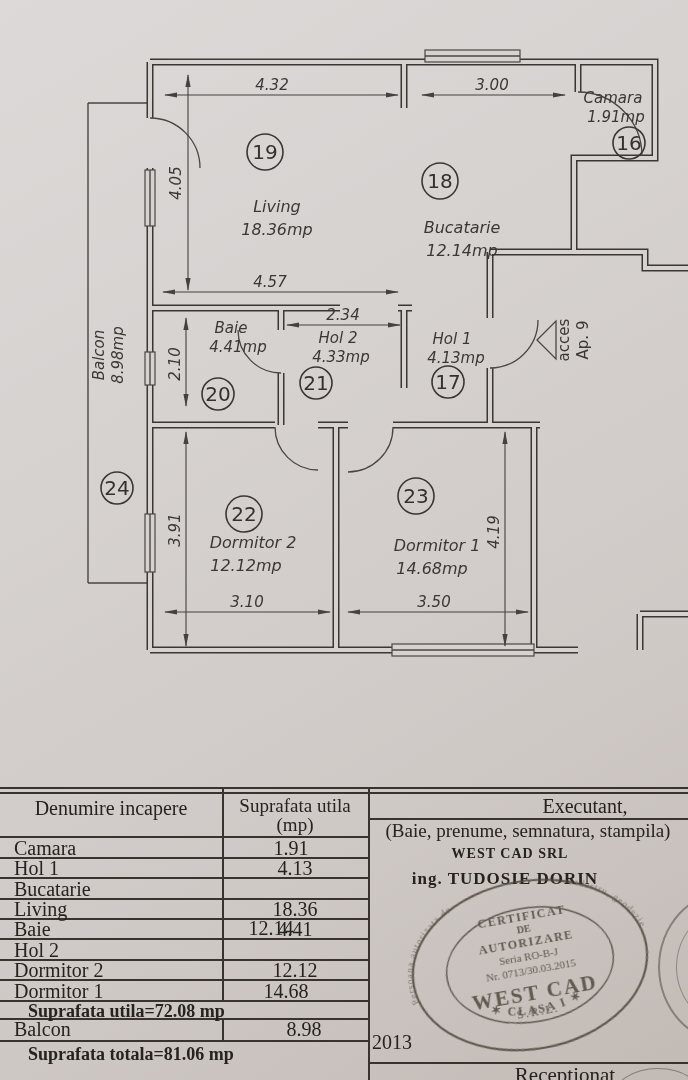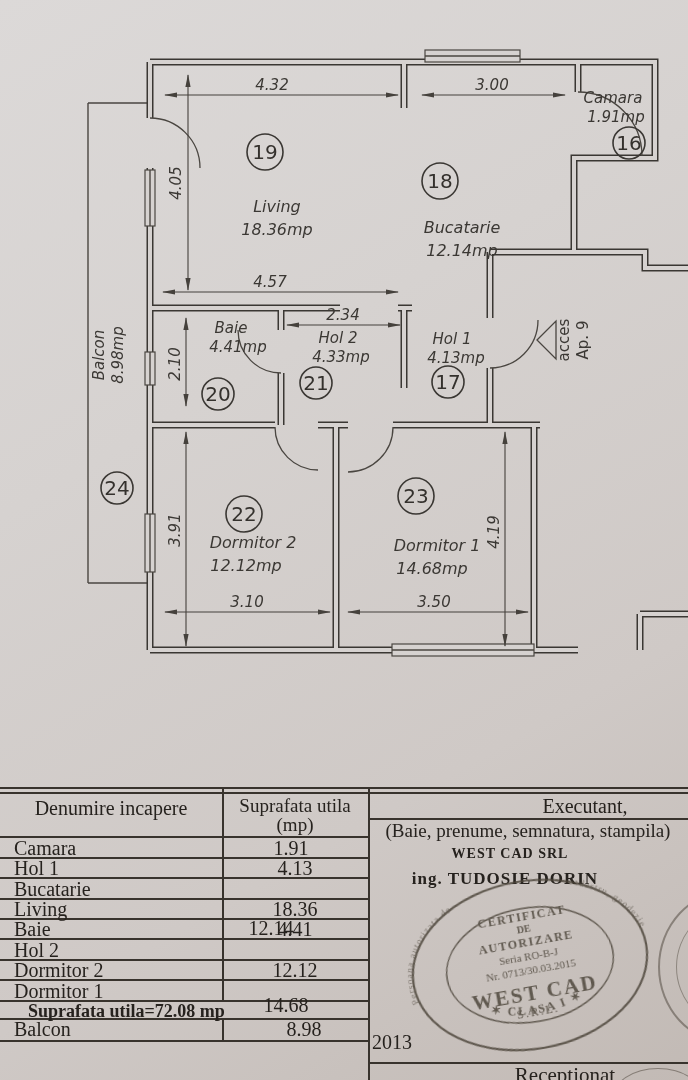--- a/index.html
+++ b/index.html
@@ -194,25 +194,26 @@
   <div class="tcell" style="left:14px;top:879px;">Bucatarie</div>
   <div class="tcell center" style="left:208px;top:879px;width:126px;margin-top:39px;">12.14</div>
   <div class="tcell" style="left:14px;top:899px;">Living</div>
   <div class="tcell center" style="left:222px;top:899px;width:146px;">18.36</div>
   <div class="tcell" style="left:14px;top:919px;">Baie</div>
   <div class="tcell center" style="left:222px;top:919px;width:146px;">4.41</div>
   <div class="tcell" style="left:14px;top:940px;">Hol 2</div>
   <div class="tcell" style="left:14px;top:960px;">Dormitor 2</div>
   <div class="tcell center" style="left:222px;top:960px;width:146px;">12.12</div>
   <div class="tcell" style="left:14px;top:981px;">Dormitor 1</div>
-  <div class="tcell center" style="left:222px;top:981px;width:128px;margin-top:14px;">14.68</div>
+  <div class="tcell center" style="left:222px;top:981px;width:128px;">14.68</div>
 
   <div class="tcell sum" style="left:28px;top:1001px;">Suprafata utila=72.08 mp</div>
   <div class="tcell" style="left:14px;top:1019px;">Balcon</div>
   <div class="tcell center" style="left:222px;top:1019px;width:164px;">8.98</div>
+  <div class="tcell sum" style="left:28px;top:1044px;">Suprafata totala=81.06 mp</div>
 
   <div class="tcell center" style="left:450px;top:796px;width:270px;">Executant,</div>
   <div class="tcell center" style="left:370px;top:820px;width:316px;font-size:19px;">(Baie, prenume, semnatura, stampila)</div>
   <div class="tcell center" style="left:380px;top:843px;width:260px;font-size:14px;font-weight:600;letter-spacing:1px;">WEST CAD SRL</div>
   <div class="tcell center" style="left:375px;top:868px;width:260px;font-size:17px;font-weight:600;letter-spacing:1px;">ing. TUDOSIE DORIN</div>
   <div class="tcell" style="left:372px;top:1032px;">2013</div>
   <div class="tcell center" style="left:430px;top:1065px;width:270px;font-size:21px;">Receptionat</div>
 
   <svg class="stamp" width="250" height="178" viewBox="0 0 250 178">
     <defs>

